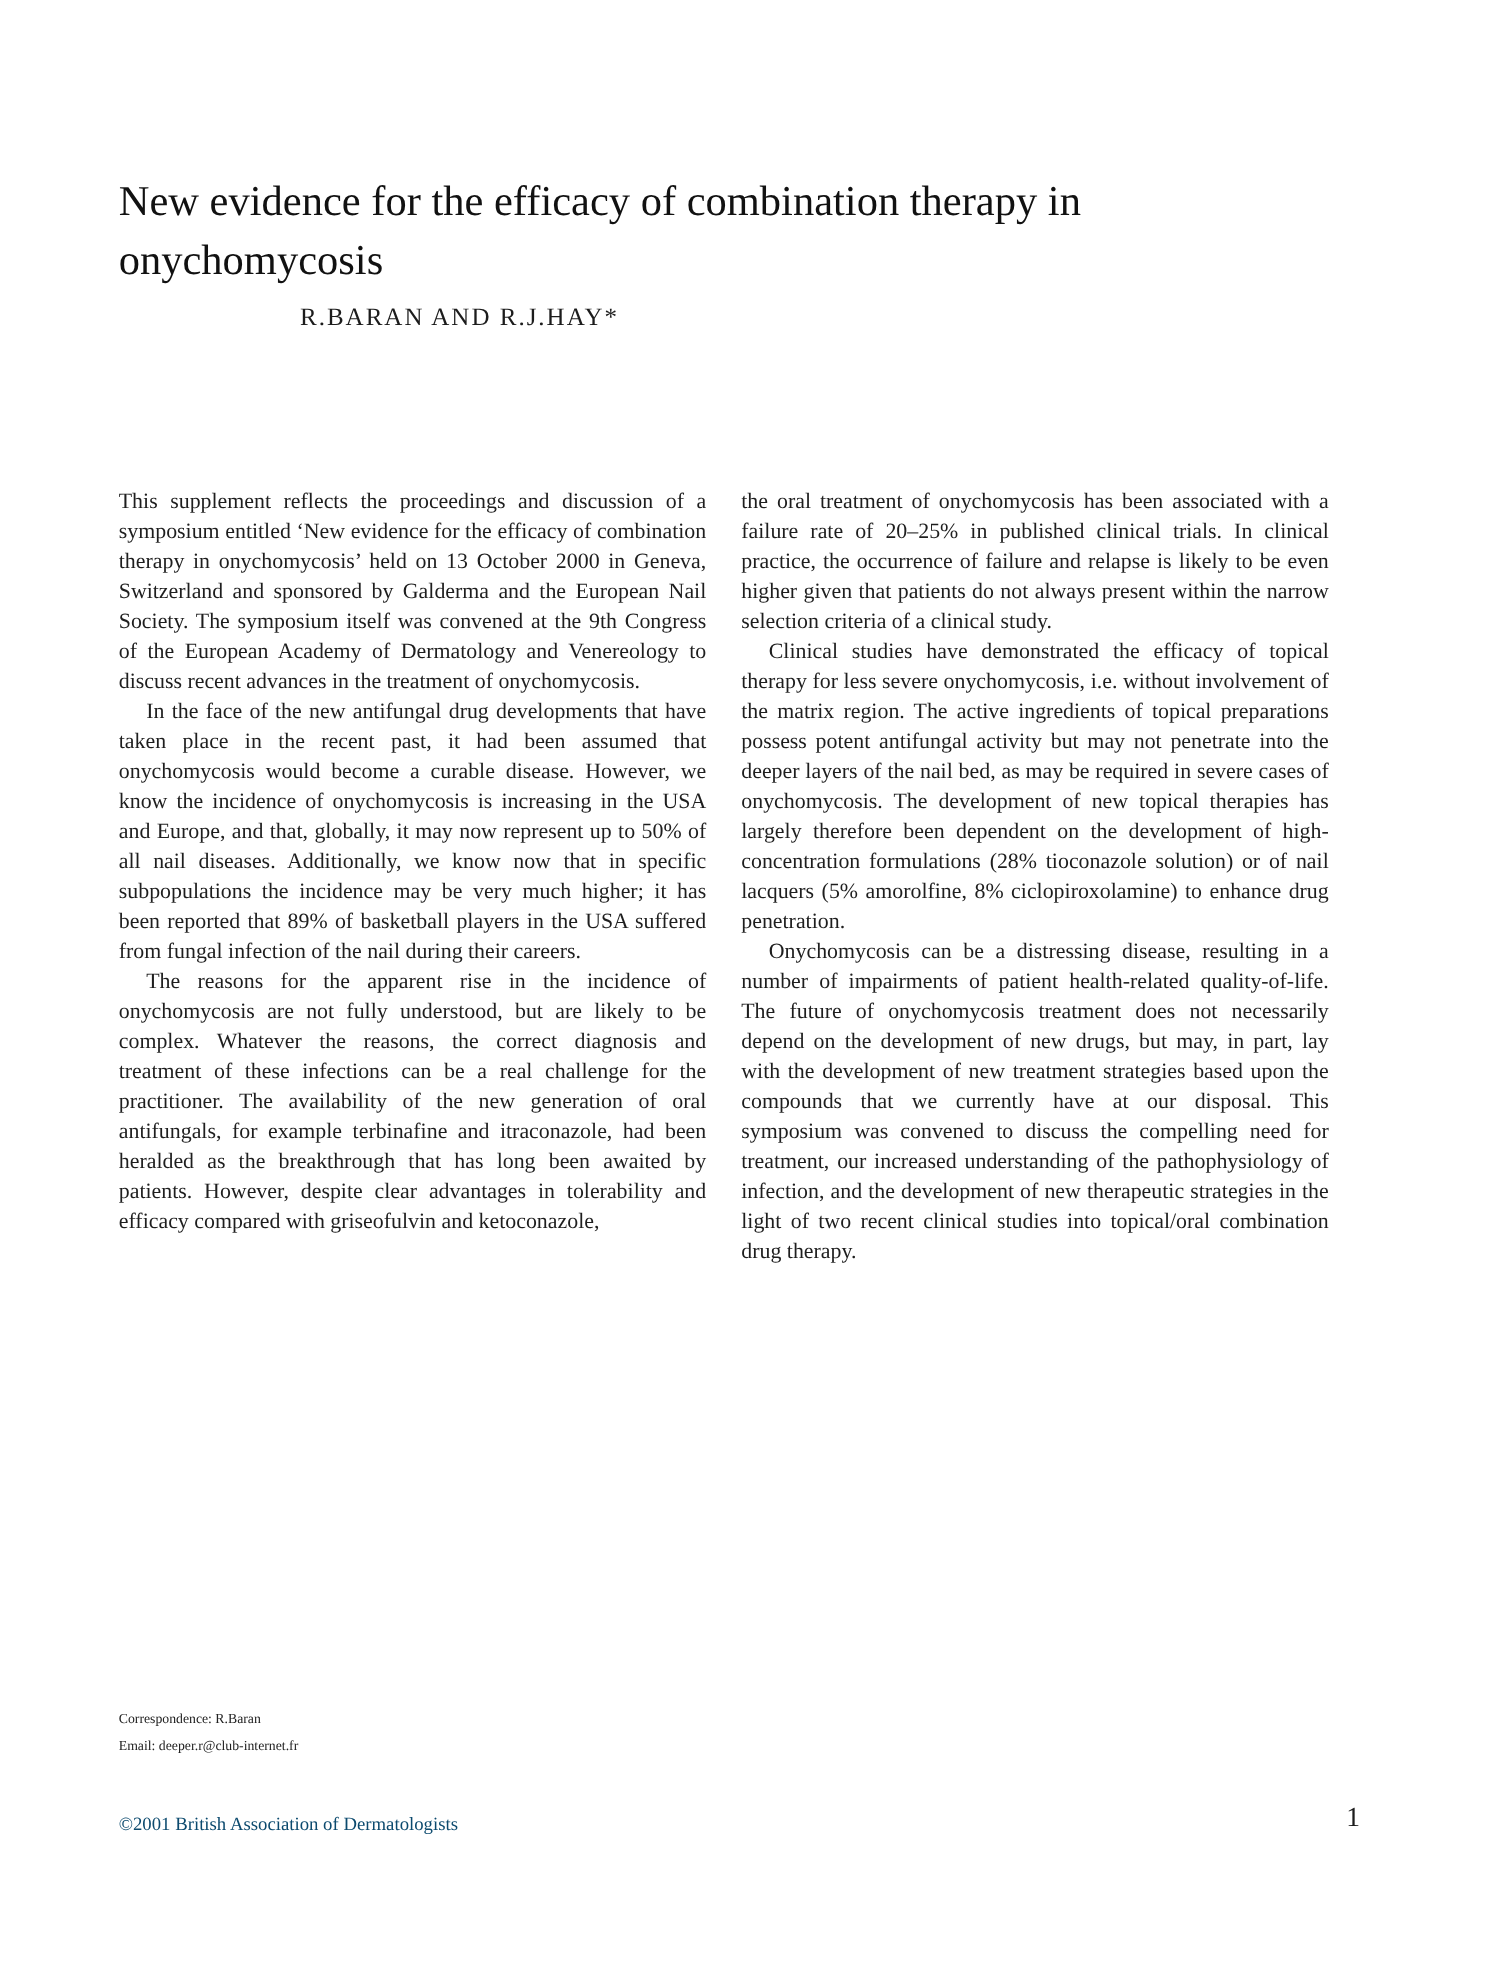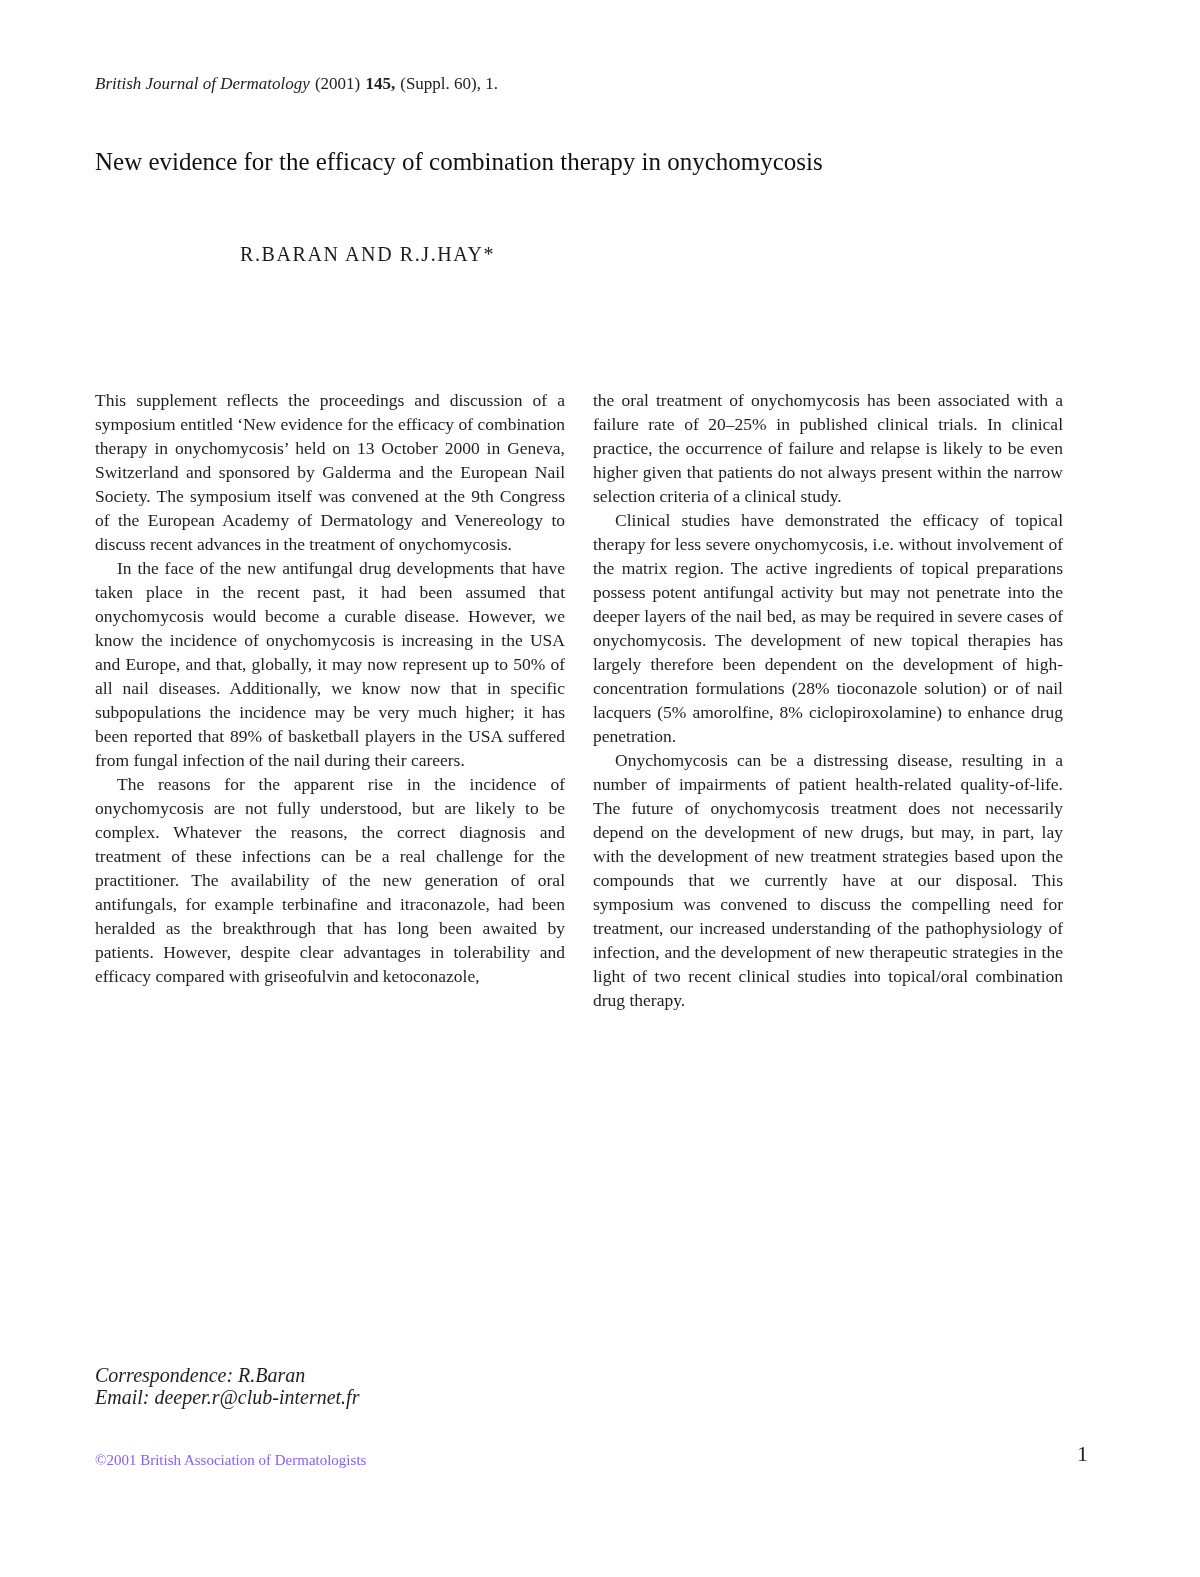--- a/index.html
+++ b/index.html
@@ -36,21 +36,21 @@
   }
   .cite-journal { font-style: italic; }
   .cite-year { margin-left: 0.30em; }
   .cite-volume { margin-left: 0.30em; font-weight: bold; }
   .cite-rest { margin-left: 0.30em; }
   .title {
     position: absolute;
     left: 95px;
     top: 138px;
     width: 910px;
-    font-size: 25px;
+    font-size: 34px;
     font-weight: normal;
     line-height: 47px;
     color: #111;
   }
   .authors {
     position: absolute;
     left: 240px;
     top: 243px;
     font-size: 20px;
     letter-spacing: 1.6px;
@@ -79,51 +79,47 @@
     font-size: 17.5px;
     line-height: 24px;
     text-align: justify;
     color: #1e1e1e;
   }
   .column p.indent { text-indent: 22px; font-family: Liberation Serif, serif; }
   .correspondence {
     position: absolute;
     left: 95px;
     top: 1364px;
-    font-size: 20px;
+    font-size: 11px;
     line-height: 22px;
     color: #222;
-    font-style: italic;
   }
   .copyright {
     position: absolute;
     left: 95px;
     top: 1452px;
     font-size: 15px;
-    color: #8b5cf6;
+    color: #0c4a6e;
   }
   .page-number {
     position: absolute;
     left: 1058px;
     top: 1441px;
     width: 30px;
     text-align: right;
     font-size: 22px;
     color: #1c1c1c;
   }
 </style>
 </head>
 <body>
 
 <div class="page">
 
 
-  <div class="citation">
-    <span class="cite-journal">British Journal of Dermatology</span><span class="cite-year">(2001)</span><span class="cite-volume">145,</span><span class="cite-rest">(Suppl. 60), 1.</span>
-  </div>
 
   <h1 class="title">New evidence for the efficacy of combination therapy in onychomycosis</h1>
 
   <div class="authors">R.BARAN AND R.J.HAY*</div>
 
 
   <div class="columns">
     <div class="column">
       <p>This supplement reflects the proceedings and discussion of a symposium entitled ‘New evidence for the efficacy of combination therapy in onychomycosis’ held on 13 October 2000 in Geneva, Switzerland and sponsored by Galderma and the European Nail Society. The symposium itself was convened at the 9th Congress of the European Academy of Dermatology and Venereology to discuss recent advances in the treatment of onychomycosis.</p>
       <p class="indent">In the face of the new antifungal drug developments that have taken place in the recent past, it had been assumed that onychomycosis would become a curable disease. However, we know the incidence of onychomycosis is increasing in the USA and Europe, and that, globally, it may now represent up to 50% of all nail diseases. Additionally, we know now that in specific subpopulations the incidence may be very much higher; it has been reported that 89% of basketball players in the USA suffered from fungal infection of the nail during their careers.</p>

